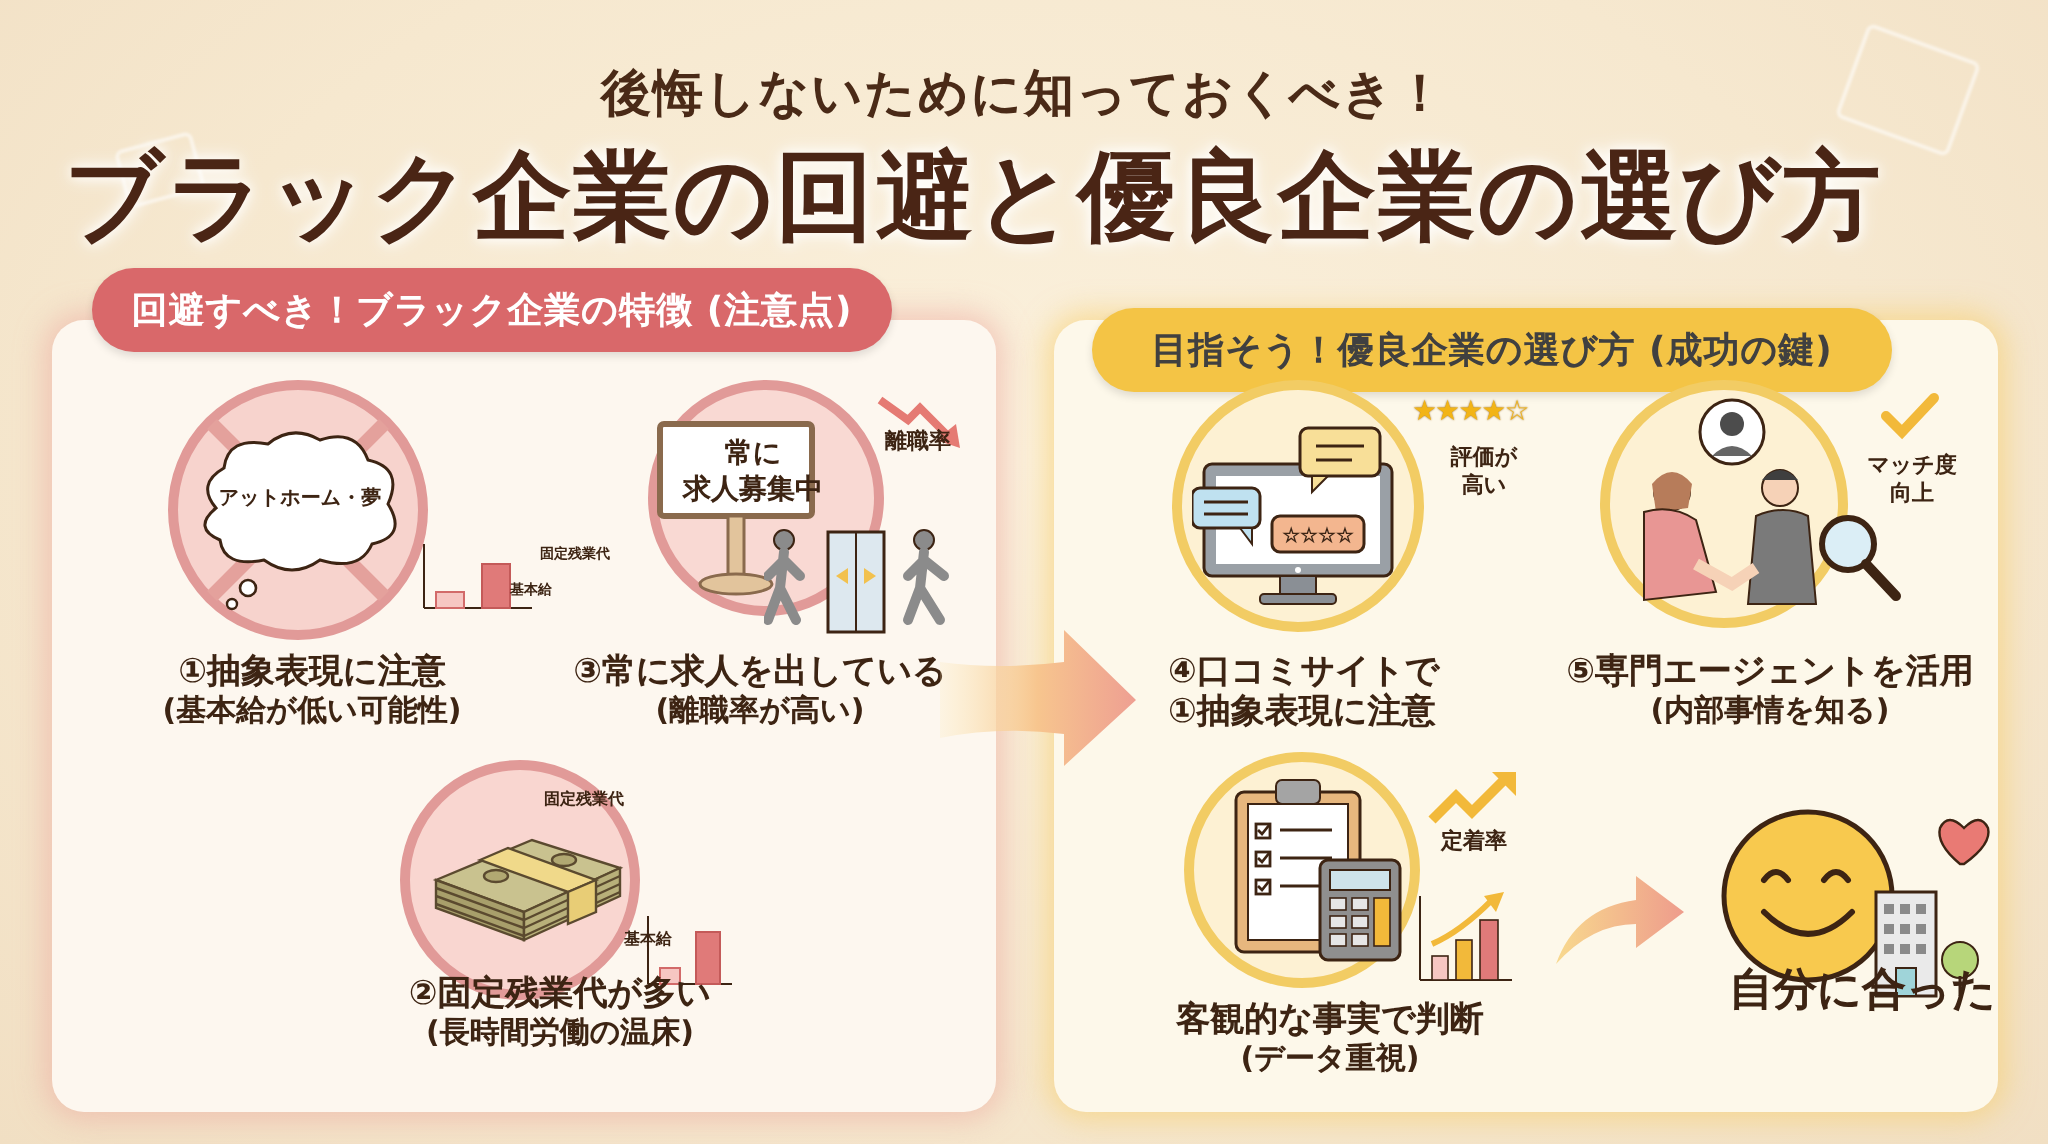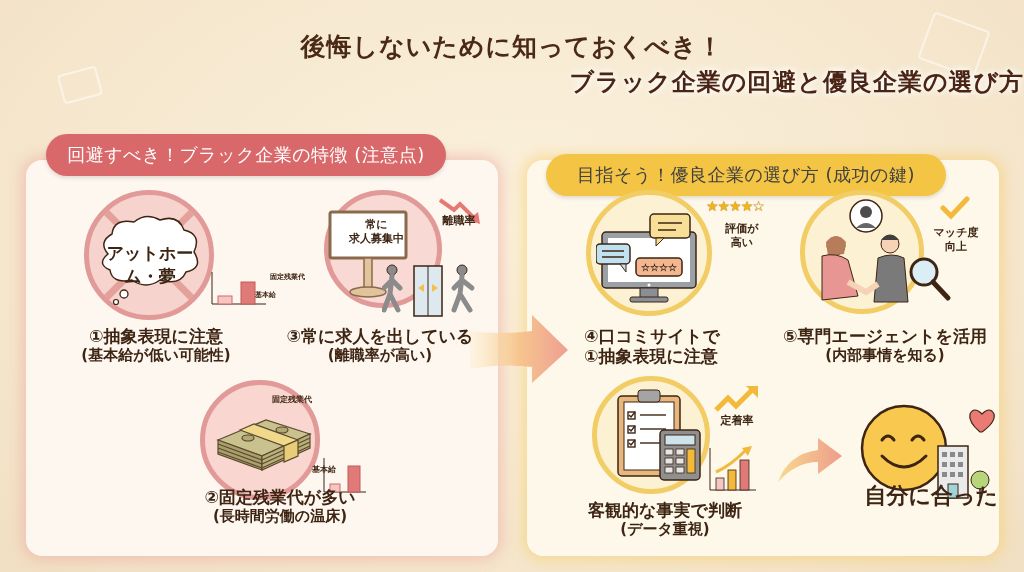--- a/index.html
+++ b/index.html
@@ -12,36 +12,36 @@
   }
   .bg-line { position: absolute; border: 2px solid rgba(255,255,255,0.55); filter: blur(0.6px); }
   .bg-l1 { left: 60px; top: 70px; width: 40px; height: 30px; transform: rotate(-15deg); border-radius: 4px; }
   .bg-l3 { right: 40px; top: 20px; width: 60px; height: 50px; transform: rotate(20deg); border-radius: 4px; }
 
   .subtitle {
     position: absolute; left: 0; right: 0; top: 30px; text-align: center;
     font-size: 25px; font-weight: bold; color: #4a2a17; letter-spacing: 1px;
   }
   .title {
-    position: absolute; left: 0; right: 0; top: 66px; text-align: right;
-    font-size: 24px; font-weight: bold; color: #4a2515; letter-spacing: 1px;
+    position: absolute; left: 0; right: 0; top: 66px; text-align: left;
+    font-size: 49px; font-weight: bold; color: #4a2515; letter-spacing: 1px;
     text-shadow: 0 0 6px #fff, 0 0 10px #fff;
     padding-left: 32px;
   }
 
   .panel {
     position: absolute; top: 160px; height: 396px; border-radius: 16px;
     background: #fdf7ef;
   }
   .panel-left { left: 26px; width: 472px; box-shadow: 0 0 14px 4px rgba(236,170,160,0.55); }
   .panel-right { left: 527px; width: 472px; background: #fdf8ea; box-shadow: 0 0 14px 4px rgba(246,206,110,0.6); }
 
   .tab {
     position: absolute; top: 134px; height: 42px; border-radius: 21px;
-    font-size: 18px; font-weight: normal; display: flex; align-items: center; justify-content: center;
+    font-size: 18px; font-weight: bold; display: flex; align-items: center; justify-content: center;
     letter-spacing: 0.5px;
   }
   .tab-left { left: 46px; width: 400px; background: #d9686a; color: #fff; box-shadow: 0 2px 4px rgba(0,0,0,0.12); }
   .tab-right { left: 546px; width: 400px; background: #f4c445; color: #404040; box-shadow: 0 2px 4px rgba(0,0,0,0.12); margin-top: 20px; }
 
   .item { position: absolute; text-align: center; }
   .cap { font-weight: bold; color: #3d2413; line-height: 1.2; }
   .cap1 { font-size: 17px; }
   .cap2 { font-size: 15px; }
 
@@ -74,21 +74,21 @@
   <div class="circ-red" style="left:84px;top:190px;width:130px;height:130px;"></div>
   <svg style="position:absolute;left:84px;top:190px;" width="130" height="130" viewBox="0 0 130 130">
     <line x1="22" y1="22" x2="108" y2="108" stroke="#e4a19c" stroke-width="7"></line>
     <line x1="108" y1="22" x2="22" y2="108" stroke="#e4a19c" stroke-width="7"></line>
   </svg>
   <svg style="position:absolute;left:94px;top:212px;" width="112" height="96" viewBox="0 0 112 96">
     <path d="M14 42 Q4 30 18 22 Q20 6 40 10 Q52 0 66 8 Q84 2 90 18 Q108 22 100 40 Q110 56 92 60 Q86 74 66 68 Q52 78 38 68 Q18 72 16 58 Q2 52 14 42 Z" fill="#fff" stroke="#3d2413" stroke-width="1.5"></path>
     <circle cx="30" cy="82" r="4" fill="#fff" stroke="#3d2413" stroke-width="1.3"></circle>
     <circle cx="22" cy="90" r="2.5" fill="#fff" stroke="#3d2413" stroke-width="1.2"></circle>
   </svg>
-  <div style="position:absolute;left:98px;top:242px;width:104px;text-align:center;font-size:17px;font-weight:bold;color:#3d2413;">アットホーム・夢</div>
+  <div style="position:absolute;left:98px;top:242px;width:104px;text-align:center;font-size:10px;font-weight:bold;color:#3d2413;">アットホーム・夢</div>
   <svg style="position:absolute;left:208px;top:268px;" width="60" height="40" viewBox="0 0 60 40">
     <line x1="4" y1="4" x2="4" y2="36" stroke="#3d2413" stroke-width="1"></line>
     <line x1="4" y1="36" x2="58" y2="36" stroke="#3d2413" stroke-width="1"></line>
     <rect x="10" y="28" width="14" height="8" fill="#f6c6c2" stroke="#d26a69"></rect>
     <rect x="33" y="14" width="14" height="22" fill="#e07a79" stroke="#c45a59"></rect>
   </svg>
   <div class="tiny" style="left:209px;top:290px;">基本給</div>
   <div class="tiny" style="left:224px;top:272px;">固定残業代</div>
   <div class="item" style="left:56px;top:326px;width:200px;">
     <div class="cap cap1">①抽象表現に注意</div>
@@ -96,21 +96,21 @@
   </div>
 </div>
 
 <div>
   <div class="circ-red" style="left:324px;top:190px;width:118px;height:118px;background:#f9d9d3;"></div>
   <svg style="position:absolute;left:328px;top:208px;" width="80" height="92" viewBox="0 0 80 92">
     <rect x="2" y="4" width="76" height="46" fill="#fff" stroke="#8a6a4d" stroke-width="3" rx="2"></rect>
     <rect x="36" y="50" width="8" height="30" fill="#e2c49c" stroke="#8a6a4d" stroke-width="1.5"></rect>
     <ellipse cx="40" cy="84" rx="18" ry="5" fill="#e2c49c" stroke="#8a6a4d" stroke-width="1.5"></ellipse>
   </svg>
-  <div style="position:absolute;left:330px;top:218px;width:93px;text-align:center;font-size:11px;font-weight:bold;color:#3d2413;line-height:1.3;">
+  <div style="position:absolute;left:330px;top:218px;width:93px;text-align:center;font-size:14px;font-weight:bold;color:#3d2413;line-height:1.3;">
     <div>常に</div>
     <div>求人募集中</div>
   </div>
   <svg style="position:absolute;left:382px;top:262px;" width="100" height="60" viewBox="0 0 100 60">
     <circle cx="10" cy="8" r="5" fill="#8b8b8b" stroke="#3d2413"></circle>
     <path d="M10 14 L8 32 L2 48 M8 32 L16 48 M10 18 L2 26 M10 18 L18 26" stroke="#8b8b8b" stroke-width="5" fill="none" stroke-linecap="round"></path>
     <rect x="32" y="4" width="28" height="50" fill="#dde8ef" stroke="#3d2413" stroke-width="1.5"></rect>
     <line x1="46" y1="4" x2="46" y2="54" stroke="#3d2413"></line>
     <path d="M36 26 L42 22 L42 30 Z" fill="#f2c14e"></path>
     <path d="M56 26 L50 22 L50 30 Z" fill="#f2c14e"></path>

